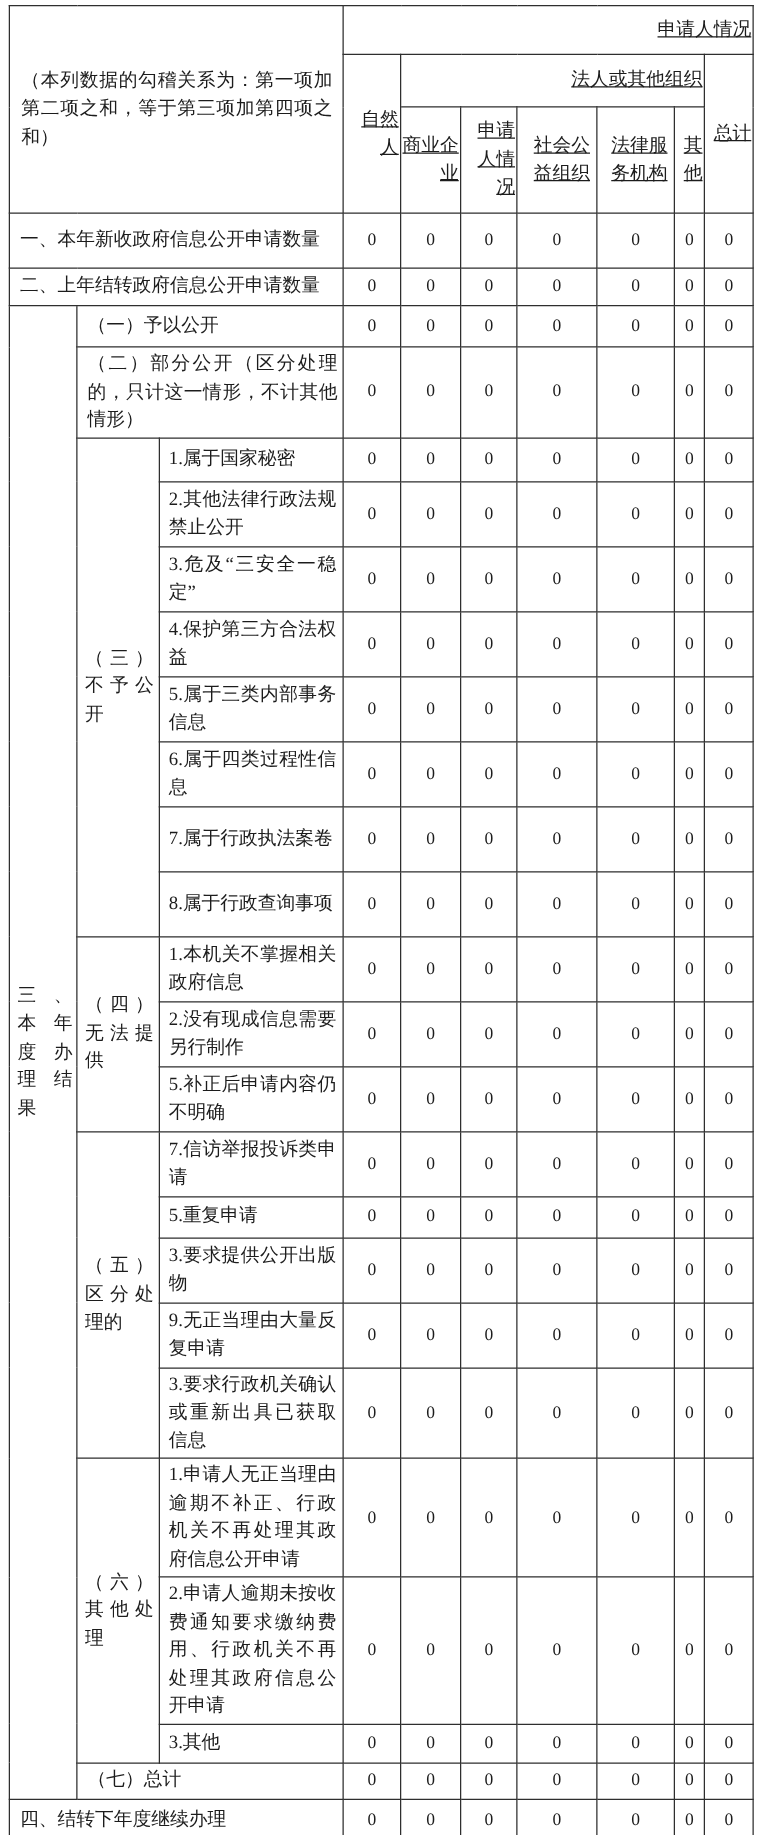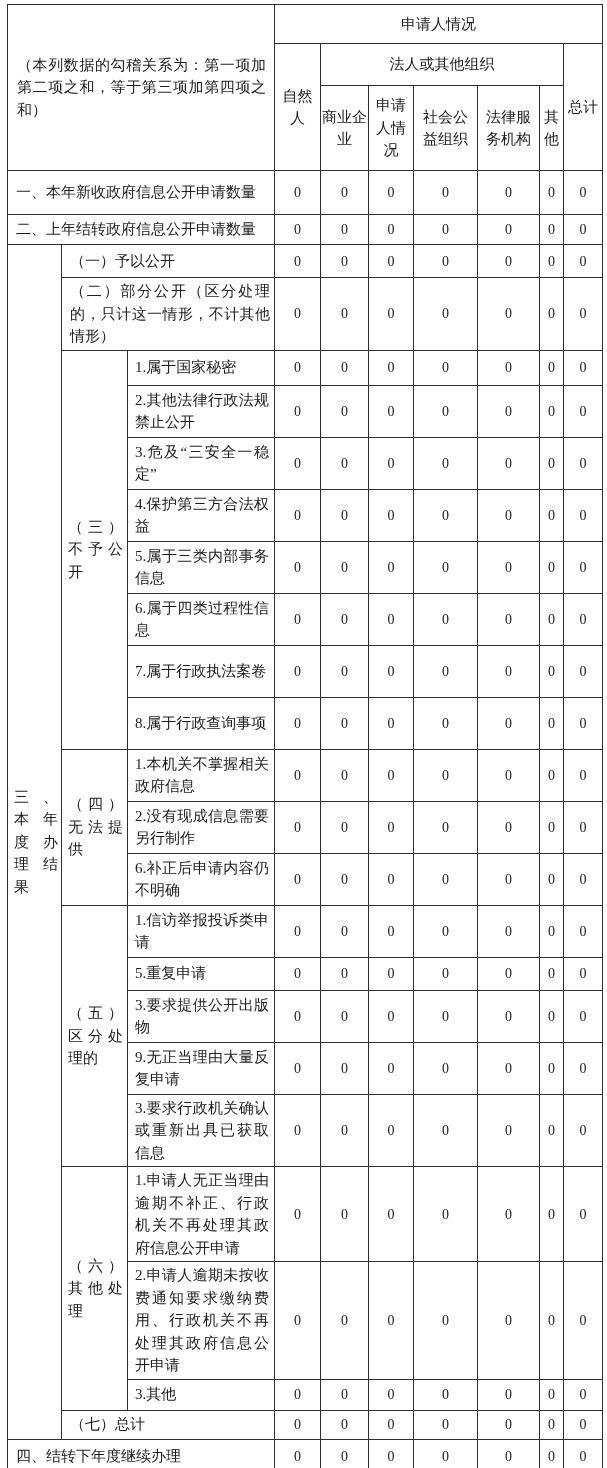--- a/index.html
+++ b/index.html
@@ -19,21 +19,21 @@
   td, th {
     border: 1px solid #2e2e2e;
     font-size: 15px;
     font-weight: normal;
     vertical-align: middle;
     line-height: 1.5;
     padding: 2px 3px;
     overflow: hidden;
     word-break: break-all;
   }
-  th { text-align: center; padding: 2px 1px; }
+  th { text-align: right; padding: 2px 1px; text-decoration: underline; }
   th.wide { padding: 2px 5px; }
   td.note {
     text-align: justify;
     padding: 4px 8px 4px 9px;
   }
   td.lbl {
     text-align: justify;
     padding: 2px 4px 2px 8px;
   }
   td.sub {
@@ -228,32 +228,32 @@
       <td class="sub">2.没有现成信息需要另行制作</td>
     <td class="num">0</td>
         <td class="num">0</td>
         <td class="num">0</td>
         <td class="num">0</td>
         <td class="num">0</td>
         <td class="num">0</td>
         <td class="num">0</td>
       </tr>
     <tr style="height:52px">
-      <td class="sub">6.补正后申请内容仍不明确</td>
+      <td class="sub">5.补正后申请内容仍不明确</td>
     <td class="num">0</td>
         <td class="num">0</td>
         <td class="num">0</td>
         <td class="num">0</td>
         <td class="num">0</td>
         <td class="num">0</td>
         <td class="num">0</td>
       </tr>
     <tr style="height:52px">
       <td class="grp" rowspan="5">（五）区分处理的</td>
-      <td class="sub">1.信访举报投诉类申请</td>
+      <td class="sub">7.信访举报投诉类申请</td>
     <td class="num">0</td>
         <td class="num">0</td>
         <td class="num">0</td>
         <td class="num">0</td>
         <td class="num">0</td>
         <td class="num">0</td>
         <td class="num">0</td>
       </tr>
     <tr style="height:33px">
       <td class="sub">5.重复申请</td>

